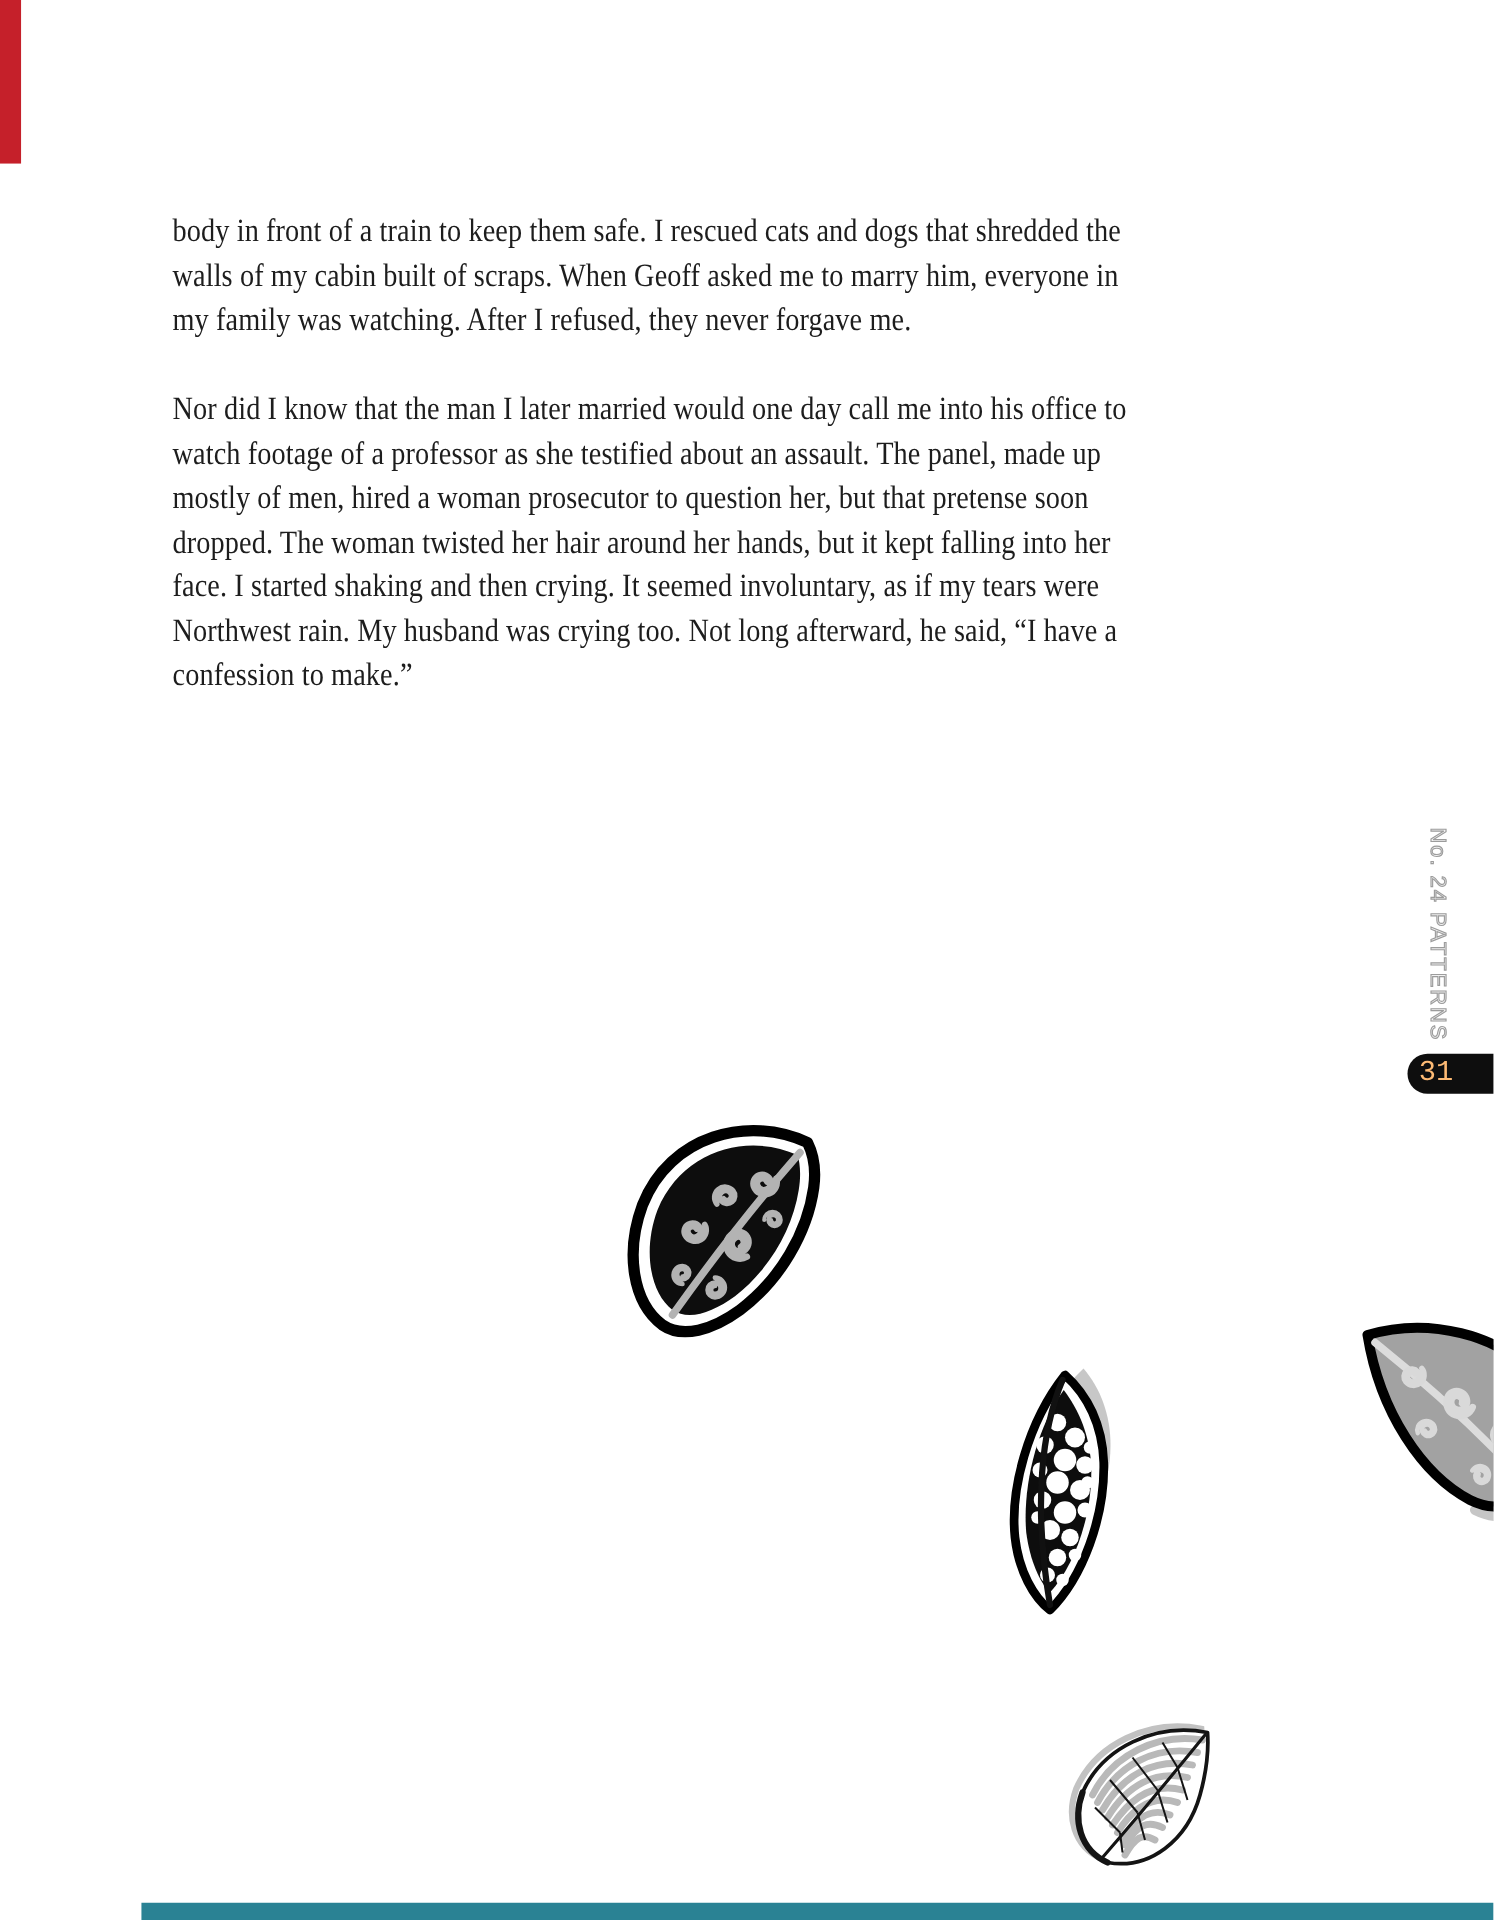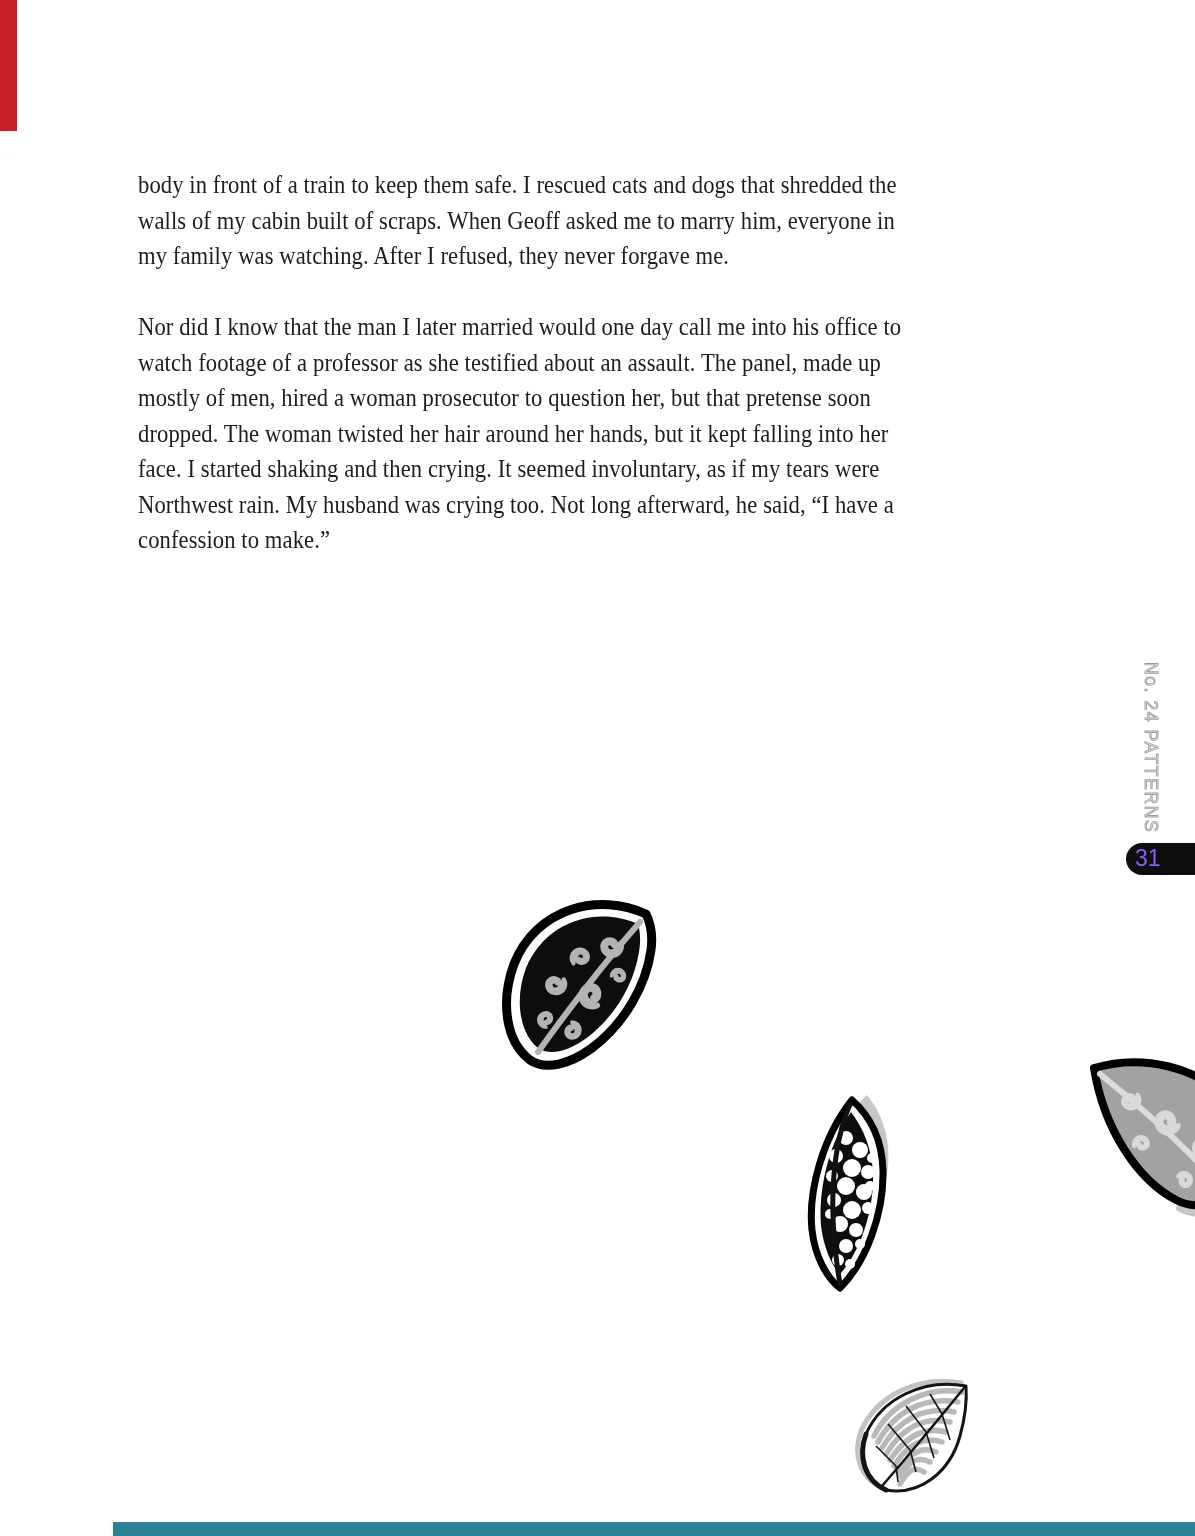--- a/index.html
+++ b/index.html
@@ -33,21 +33,21 @@
     font-size:17.5px;letter-spacing:1.6px;
     color:#f2f2f2;
     -webkit-text-stroke:0.9px #9c9c9c;
     text-stroke:0.9px #9c9c9c;
   }
 
   
   .page-badge{
     position:absolute;left:1126px;top:843px;width:69px;height:32px;
     background:#0e0e0e;border-radius:16px 0 0 16px;
-    color:#8b5cf6;font-family:Liberation Sans, sans-serif;
+    color:#fdba74;font-family:Liberation Mono, monospace;
     font-size:23px;line-height:31px;
     padding-left:9px;box-sizing:border-box;
   }
 
   .leaf{position:absolute;display:block;}
   .leaf-1{left:494px;top:892px;width:172px;height:184px;}
   .leaf-2{left:782px;top:1092px;width:140px;height:205px;}
   .leaf-3{left:1086px;top:1052px;width:158px;height:168px;}
   .leaf-4{left:846px;top:1376px;width:138px;height:128px;}
 </style>

